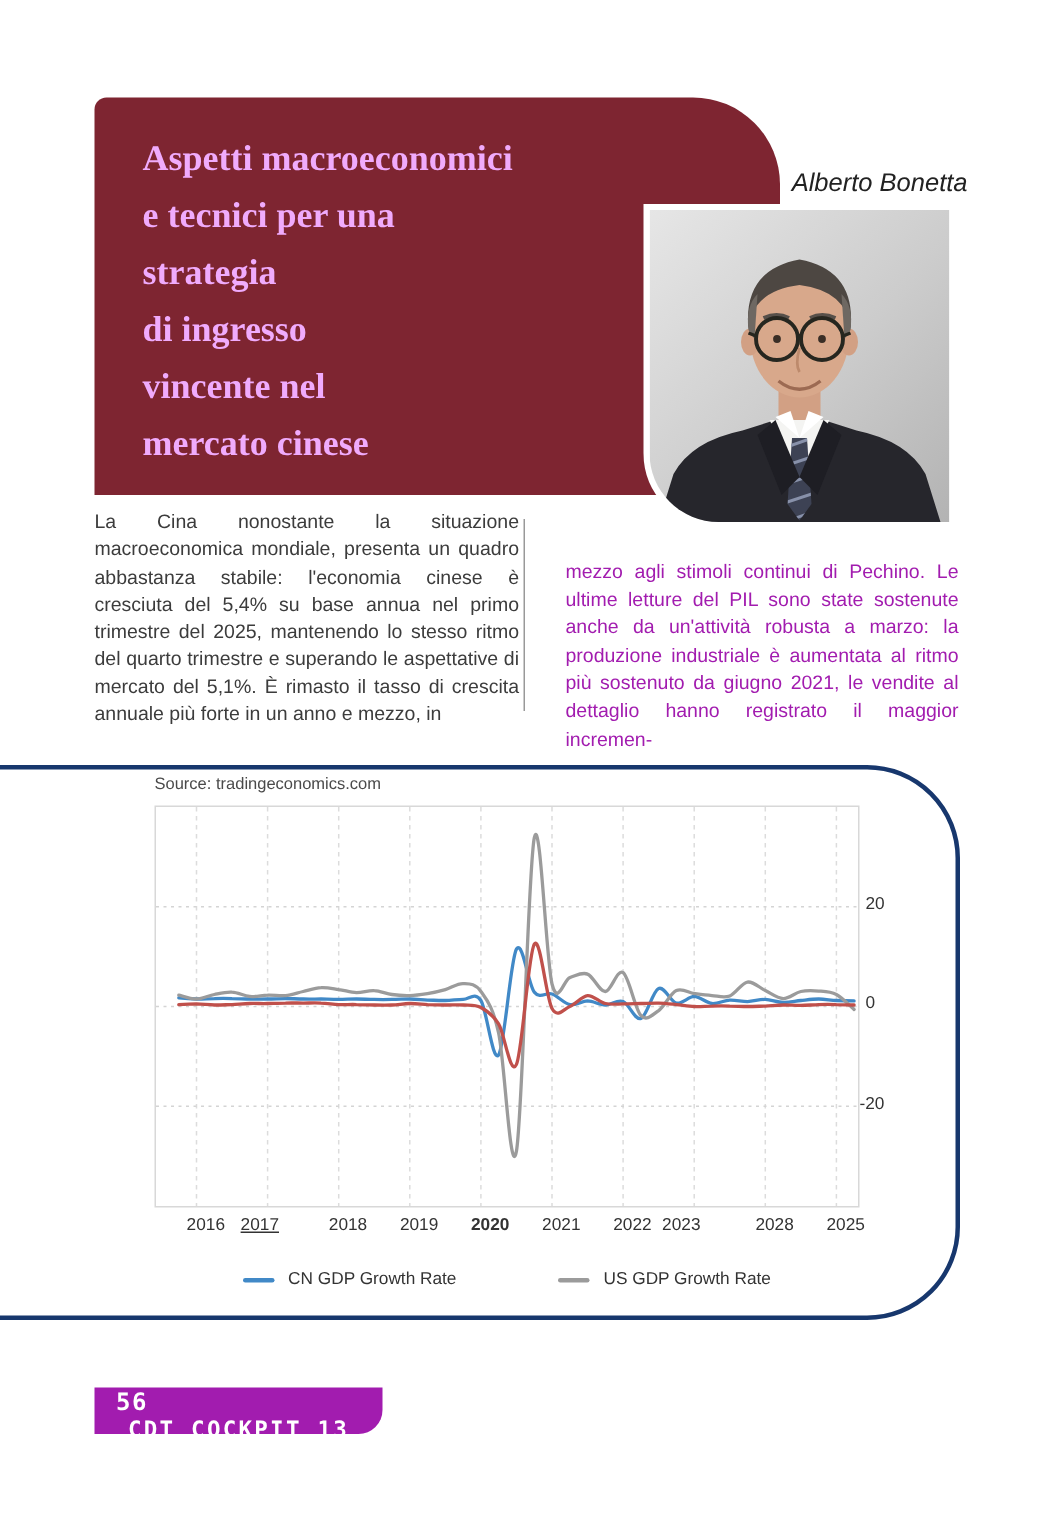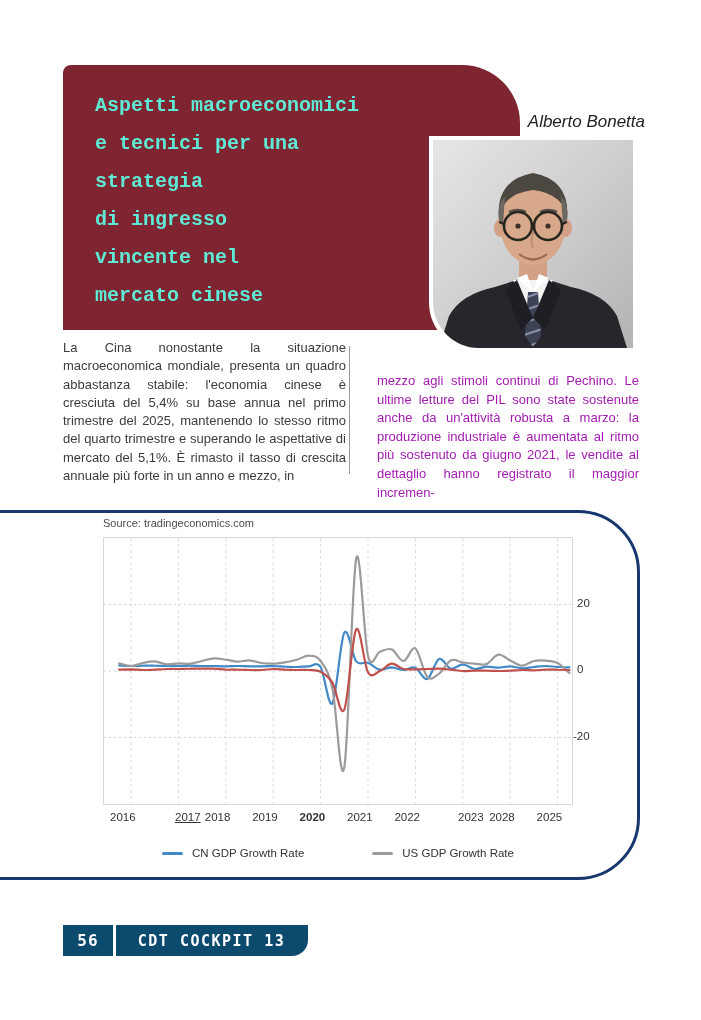--- a/index.html
+++ b/index.html
@@ -9,22 +9,22 @@
     overflow:hidden; font-family:"Liberation Sans", sans-serif; color:#3a3a3a;
   }
 
   
   .title-block {
     position:absolute; left:63px; top:65px; width:457px; height:265px;
     background:#7e2531; border-radius:8px 58px 58px 0;
   }
   .title-text {
     position:absolute; left:32px; top:22px;
-    font-family:Liberation Mono, monospace; font-weight:bold;
-    font-size:20px; line-height:38px; color:#5eead4;
+    font-family:Liberation Serif, serif; font-weight:bold;
+    font-size:24px; line-height:38px; color:#f0abfc;
     white-space:pre-line; letter-spacing:0px;
   }
   .author-name {
     position:absolute; right:56px; top:112px;
     font-size:17px; font-style:italic; color:#222;
   }
   .photo-frame {
     position:absolute; left:429px; top:136px; width:208px; height:216px;
     background:#ffffff; border:4px solid #ffffff;
     border-radius:0 0 0 50px; overflow:hidden;
@@ -55,39 +55,39 @@
   }
   .plot {
     position:absolute; left:103px; top:537px; width:470px; height:268px;
     border:1px solid #d8d8d8; background:#fff; overflow:hidden;
   }
   .plot svg { display:block; width:470px; height:268px; }
   .vgrid { stroke:#dcdcdc; stroke-width:1; stroke-dasharray:3 3; }
   .hgrid { stroke:#d4d4d4; stroke-width:1; stroke-dasharray:2 3; }
   .x-labels { position:absolute; left:103px; top:811px; width:470px; height:14px; }
   .x-tick {
-    position:absolute; width:40px; text-align:left;
+    position:absolute; width:40px; text-align:right;
     font-size:11.5px; color:#333;
   }
   .y-labels { position:absolute; left:577px; top:537px; width:40px; height:268px; }
   .y-tick { position:absolute; font-size:11.5px; color:#333; }
   .legend {
     position:absolute; left:93px; top:847px; width:490px;
     display:flex; justify-content:center; gap:68px; align-items:center;
   }
   .legend-item { display:flex; align-items:center; gap:9px; }
   .legend-dash { width:21px; height:3px; border-radius:2px; }
   .legend-label { font-size:11.5px; color:#333; }
 
   
   .footer-badge {
     position:absolute; left:63px; top:925px; height:31px;
-    display:flex; align-items:stretch; background:#0c4a6e;
+    display:flex; align-items:stretch; background:#a21caf;
     border-radius:0 0 16px 0; overflow:hidden;
-    font-family:"DejaVu Sans Mono", monospace; font-weight:bold; color:#fff;
+    font-family:"DejaVu Sans Mono", monospace; font-weight:bold; color:#fff;flex-direction:column;
   }
   .footer-page {
     width:50px; display:flex; align-items:center; justify-content:center;
     font-size:16px; letter-spacing:1px;
   }
   .footer-sep { width:2.5px; background:#ffffff; }
   .footer-title {
     width:192px; display:flex; align-items:center; justify-content:center;
     font-size:15px; letter-spacing:1.5px; white-space:nowrap;
   }
@@ -190,27 +190,27 @@
         <line class="hgrid" x1="0" y1="66.5" x2="470" y2="66.5"></line>
         <line class="hgrid" x1="0" y1="133.0" x2="470" y2="133.0"></line>
         <line class="hgrid" x1="0" y1="199.5" x2="470" y2="199.5"></line>
         <path d="M15.2,127.3C17.1,127.5 23.1,128.0 27.0,128.0C30.9,128.1 34.9,127.7 38.9,127.7C42.8,127.6 46.8,127.6 50.7,127.7C54.7,127.7 58.6,128.0 62.5,128.0C66.5,128.1 70.5,128.1 74.4,128.0C78.4,128.0 82.3,127.7 86.3,127.7C90.2,127.7 94.1,128.0 98.1,128.0C102.0,128.1 106.0,128.0 110.0,128.0C113.9,128.1 117.8,128.3 121.8,128.3C125.8,128.3 129.7,128.0 133.6,128.0C137.6,128.0 141.6,128.3 145.5,128.3C149.4,128.4 153.4,128.4 157.3,128.3C161.3,128.3 165.3,128.0 169.2,128.0C173.1,128.1 177.1,128.5 181.0,128.7C185.0,128.8 188.9,129.1 192.9,129.0C196.9,129.0 200.8,128.3 204.8,128.3C208.7,128.3 212.7,122.9 216.6,129.0C220.5,135.2 224.5,171.0 228.4,165.3C232.4,159.5 236.3,101.7 240.3,94.8C244.3,87.8 248.2,118.4 252.2,123.4C256.1,128.3 260.1,123.3 264.0,124.7C267.9,126.1 271.9,130.9 275.9,131.7C279.8,132.4 283.8,129.3 287.7,129.3C291.6,129.4 295.6,131.9 299.6,132.0C303.5,132.1 307.4,128.2 311.4,129.7C315.3,131.2 319.3,142.4 323.3,141.0C327.2,139.5 331.1,122.7 335.1,121.0C339.0,119.3 343.0,129.8 346.9,130.7C350.9,131.6 354.9,126.3 358.8,126.3C362.8,126.4 366.7,130.6 370.6,131.0C374.6,131.4 378.6,128.9 382.5,128.7C386.4,128.5 390.4,129.7 394.3,129.7C398.3,129.6 402.3,128.2 406.2,128.3C410.1,128.5 414.1,130.2 418.1,130.3C422.0,130.5 425.9,129.4 429.9,129.0C433.8,128.6 437.8,128.0 441.8,128.0C445.7,128.0 449.6,128.8 453.6,129.0C457.5,129.2 463.5,129.3 465.4,129.3" fill="none" stroke="#4189c7" stroke-width="2.2" stroke-linejoin="round" stroke-linecap="round"></path>
         <path d="M15.2,125.4C17.1,125.8 23.1,128.1 27.0,128.0C30.9,128.0 34.9,125.8 38.9,125.0C42.8,124.2 46.8,123.1 50.7,123.4C54.7,123.6 58.6,126.0 62.5,126.3C66.5,126.7 70.5,125.5 74.4,125.4C78.4,125.2 82.3,126.1 86.3,125.7C90.2,125.3 94.1,123.9 98.1,123.0C102.0,122.1 106.0,120.6 110.0,120.4C113.9,120.1 117.8,121.1 121.8,121.7C125.8,122.2 129.7,123.6 133.6,123.7C137.6,123.8 141.6,122.1 145.5,122.4C149.4,122.6 153.4,124.5 157.3,125.0C161.3,125.6 165.3,125.8 169.2,125.7C173.1,125.6 177.1,125.0 181.0,124.4C185.0,123.7 188.9,122.8 192.9,121.7C196.9,120.6 200.8,117.5 204.8,117.7C208.7,117.9 212.7,117.5 216.6,123.0C220.5,128.5 224.5,132.9 228.4,150.6C232.4,168.4 236.3,251.1 240.3,229.4C244.3,207.8 248.2,39.2 252.2,20.6C256.1,2.1 260.1,102.5 264.0,118.0C267.9,133.6 271.9,114.8 275.9,113.7C279.8,112.6 283.8,109.8 287.7,111.4C291.6,112.9 295.6,123.2 299.6,123.0C303.5,122.9 307.4,107.7 311.4,110.4C315.3,113.0 319.3,134.8 323.3,139.0C327.2,143.2 331.1,138.4 335.1,135.7C339.0,132.9 343.0,124.2 346.9,122.4C350.9,120.5 354.9,123.8 358.8,124.4C362.8,124.9 366.7,125.4 370.6,125.7C374.6,126.0 378.6,127.5 382.5,126.0C386.4,124.5 390.4,117.3 394.3,116.7C398.3,116.1 402.3,120.5 406.2,122.4C410.1,124.2 414.1,127.6 418.1,127.7C422.0,127.8 425.9,123.9 429.9,123.0C433.8,122.2 437.8,122.4 441.8,122.7C445.7,123.0 449.6,123.0 453.6,125.0C457.5,127.1 463.5,133.3 465.4,135.0" fill="none" stroke="#9b9b9b" stroke-width="2.2" stroke-linejoin="round" stroke-linecap="round"></path>
         <path d="M15.2,131.7C17.1,131.6 23.1,131.3 27.0,131.3C30.9,131.4 34.9,131.9 38.9,132.0C42.8,132.1 46.8,131.8 50.7,131.7C54.7,131.5 58.6,131.1 62.5,131.0C66.5,130.9 70.5,131.1 74.4,131.0C78.4,130.9 82.3,130.7 86.3,130.7C90.2,130.6 94.1,130.7 98.1,130.7C102.0,130.7 106.0,130.5 110.0,130.7C113.9,130.8 117.8,131.5 121.8,131.7C125.8,131.8 129.7,131.6 133.6,131.7C137.6,131.7 141.6,131.9 145.5,132.0C149.4,132.1 153.4,132.2 157.3,132.0C161.3,131.8 165.3,131.1 169.2,131.0C173.1,130.9 177.1,131.5 181.0,131.7C185.0,131.8 188.9,131.9 192.9,132.0C196.9,132.1 200.8,131.7 204.8,132.0C208.7,132.3 212.7,131.6 216.6,133.7C220.5,135.8 224.5,138.3 228.4,144.6C232.4,151.0 236.3,180.4 240.3,171.6C244.3,162.7 248.2,97.6 252.2,91.4C256.1,85.2 260.1,127.4 264.0,134.3C267.9,141.3 271.9,134.4 275.9,133.0C279.8,131.6 283.8,126.0 287.7,125.7C291.6,125.4 295.6,130.1 299.6,131.0C303.5,131.9 307.4,131.3 311.4,131.3C315.3,131.3 319.3,131.1 323.3,131.0C327.2,130.9 331.1,130.6 335.1,130.7C339.0,130.8 343.0,131.3 346.9,131.7C350.9,132.1 354.9,132.8 358.8,133.0C362.8,133.2 366.7,132.7 370.6,132.7C374.6,132.6 378.6,132.6 382.5,132.7C386.4,132.7 390.4,133.0 394.3,133.0C398.3,133.0 402.3,132.8 406.2,132.7C410.1,132.5 414.1,132.1 418.1,132.0C422.0,131.9 425.9,132.4 429.9,132.3C433.8,132.3 437.8,131.8 441.8,131.7C445.7,131.6 449.6,131.6 453.6,131.7C457.5,131.7 463.5,131.9 465.4,132.0" fill="none" stroke="#c0504b" stroke-width="2.2" stroke-linejoin="round" stroke-linecap="round"></path>
       </svg>
   </div>
   <div class="x-labels" id="x-labels">
       <span class="x-tick" style="left: 7px;">2016</span>
-      <span class="x-tick" style="left: 72px; text-decoration: underline;">2017</span>
+      <span class="x-tick" style="left: 43px; text-decoration: underline;">2017</span>
       <span class="x-tick" style="left: 101.8px;">2018</span>
       <span class="x-tick" style="left: 149.2px;">2019</span>
       <span class="x-tick" style="left: 196.6px; font-weight: bold;">2020</span>
       <span class="x-tick" style="left: 244px;">2021</span>
       <span class="x-tick" style="left: 291.4px;">2022</span>
-      <span class="x-tick" style="left: 355px;">2023</span>
+      <span class="x-tick" style="left: 324px;">2023</span>
       <span class="x-tick" style="left: 386.2px;">2028</span>
       <span class="x-tick" style="left: 433.6px;">2025</span>
     </div>
   <div class="y-labels" id="y-labels">
       <span class="y-tick" style="top: 59.5px; left: 0px;">20</span>
       <span class="y-tick" style="top: 126px; left: 0px;">0</span>
       <span class="y-tick" style="top: 192.5px; left: -4px;">-20</span>
     </div>
   <div class="legend" id="legend">
       <div class="legend-item">

